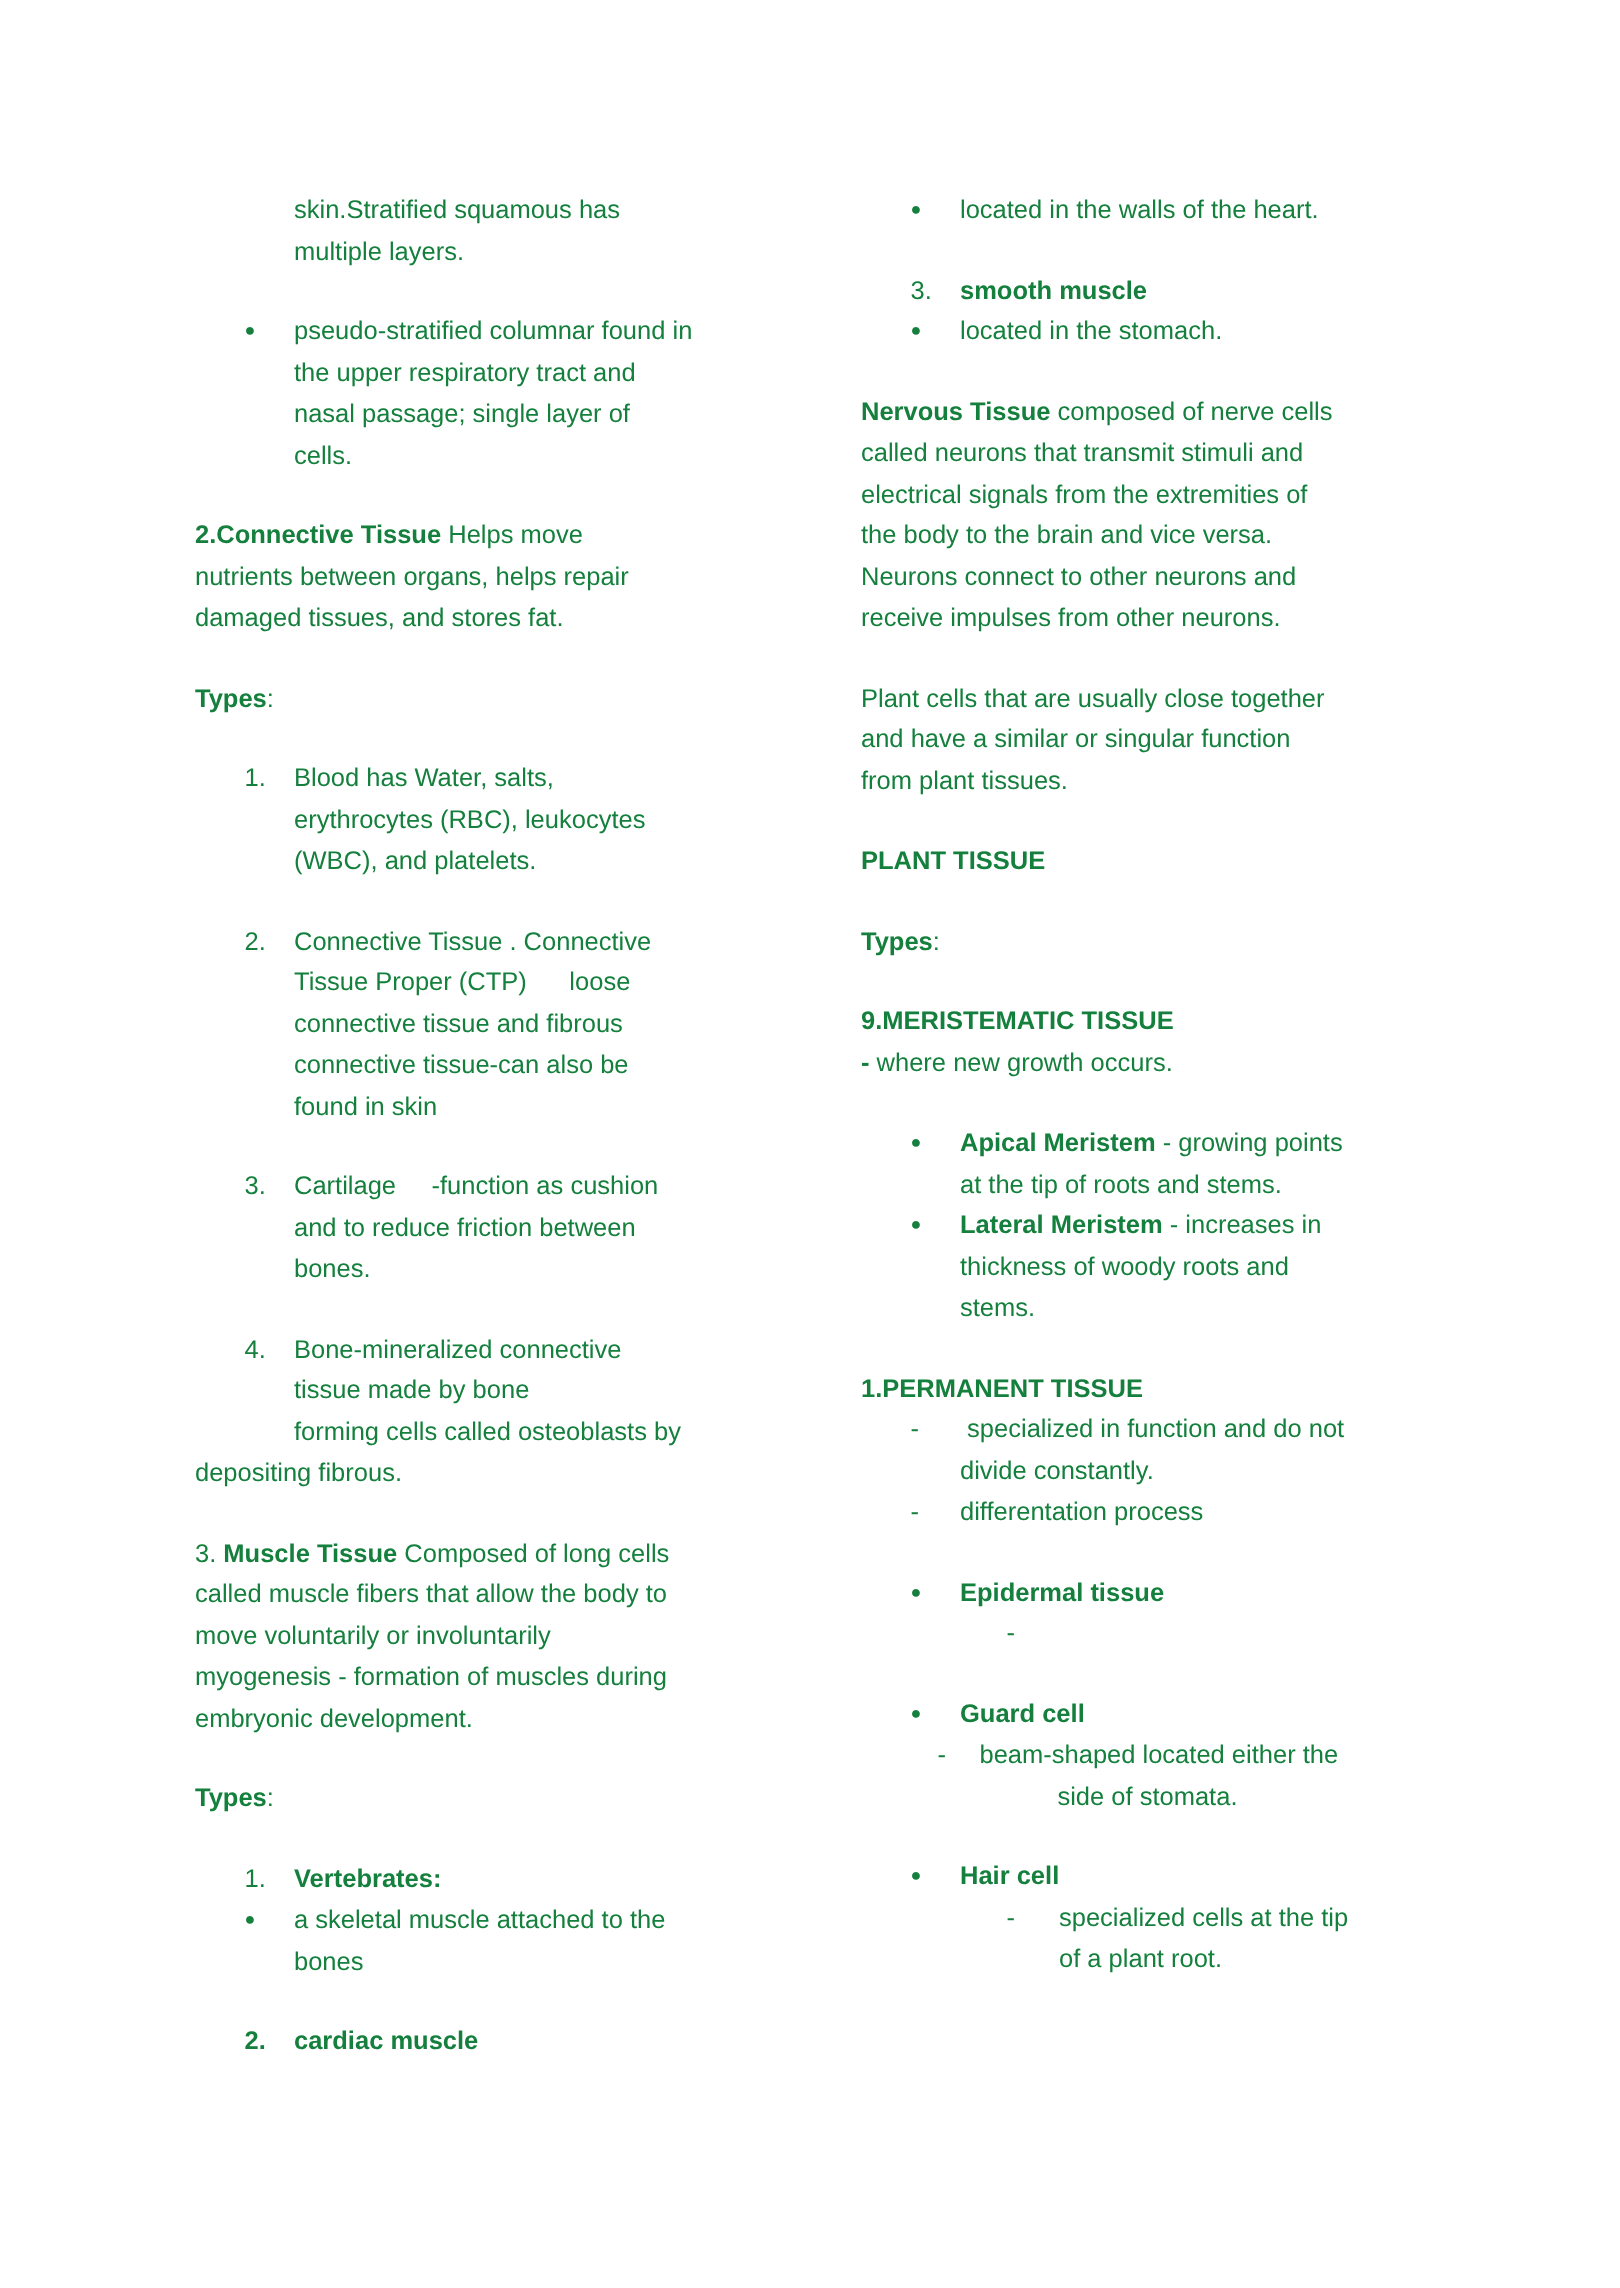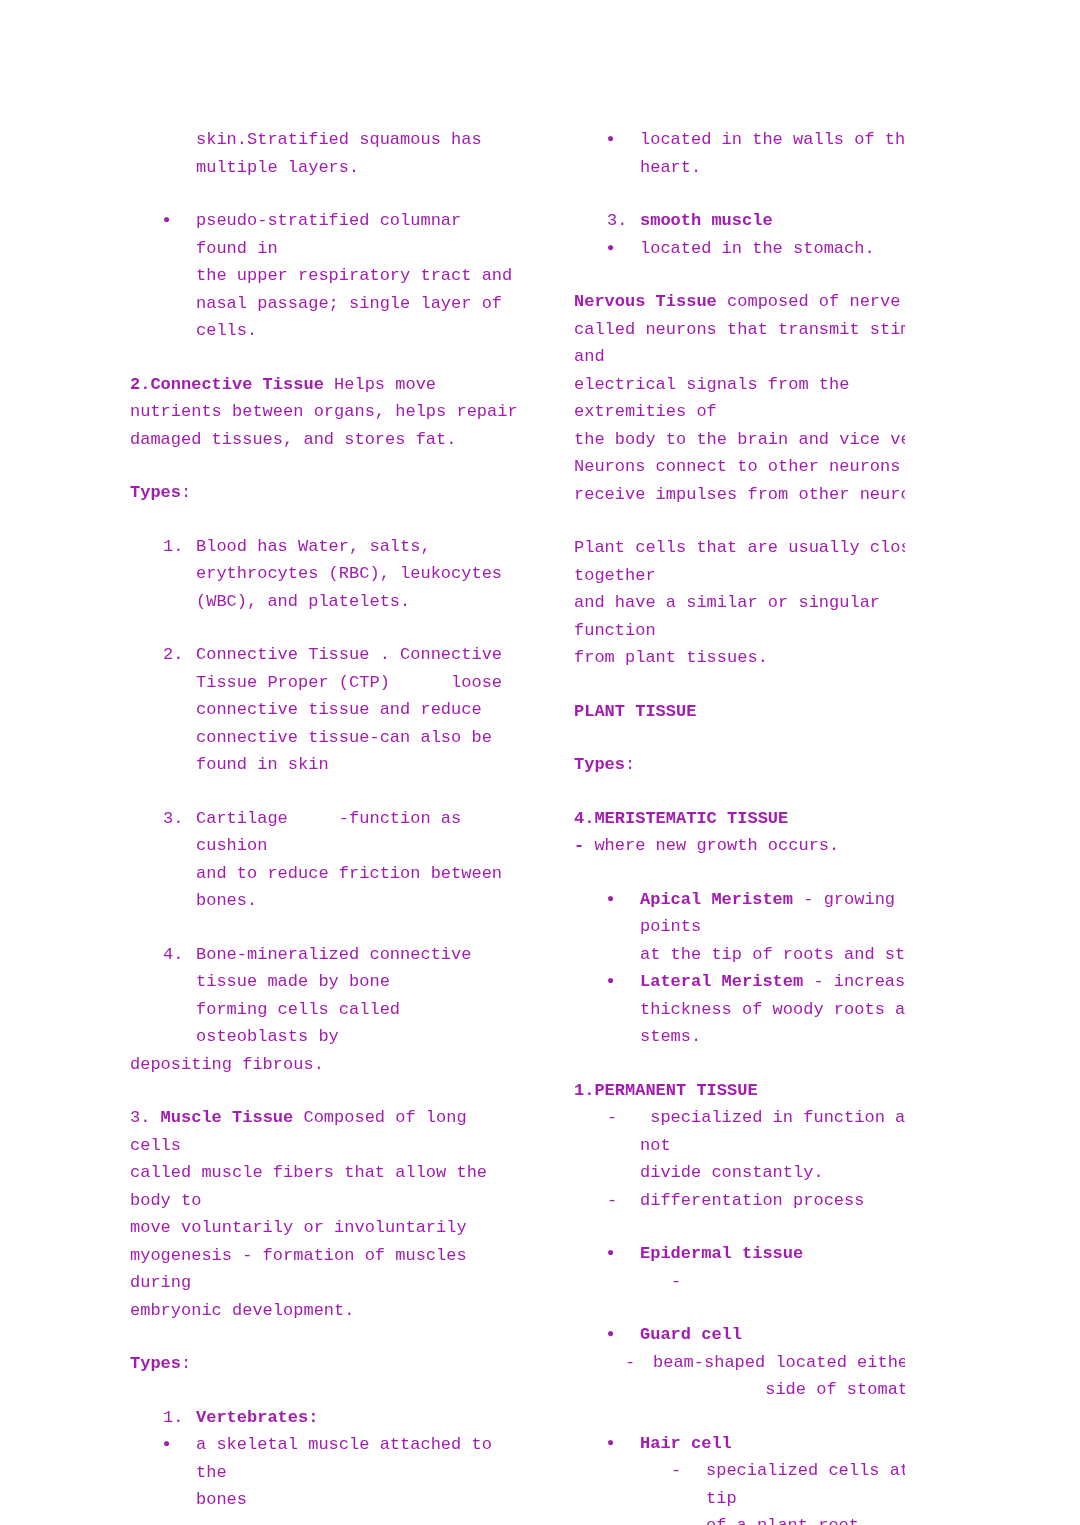--- a/index.html
+++ b/index.html
@@ -2,24 +2,24 @@
 <html><head>
 <meta charset="utf-8">
 <style>
   * { box-sizing: border-box; }
   html, body { margin: 0; padding: 0; background: #ffffff; }
   .page {
     position: relative;
     width: 905px;
     height: 1525px;
     background: #ffffff;
-    font-family: Liberation Mono, monospace;
+    font-family: Liberation Sans, sans-serif;
     font-size: 17px;
     line-height: 27.5px;
-    color: #a21caf;
+    color: #15803d;
     overflow: hidden;
   }
   .columns {
     position: absolute;
     top: 126px;
     left: 130px;
     display: flex;
     gap: 56px;
   }
   .col { width: 388px; }
@@ -69,21 +69,21 @@
           <span class="marker">1.</span>
           <span class="li-text">Blood has Water, salts,
 erythrocytes (RBC), leukocytes
 (WBC), and platelets.</span>
         </div>
 
       <div class="li num">
           <span class="marker">2.</span>
           <span class="li-text">Connective Tissue . Connective
 Tissue Proper (CTP)      loose
-connective tissue and reduce
+connective tissue and fibrous
 connective tissue-can also be
 found in skin</span>
         </div>
 
       <div class="li num">
           <span class="marker">3.</span>
           <span class="li-text">Cartilage     -function as cushion
 and to reduce friction between
 bones.</span>
         </div>
@@ -148,21 +148,21 @@
 receive impulses from other neurons.</span></div>
 
       <div class="block">Plant cells that are usually close together
 and have a similar or singular function
 from plant tissues.</div>
 
       <div class="block"><strong>PLANT TISSUE</strong></div>
 
       <div class="block"><strong>Types</strong><span>:</span></div>
 
-      <div class="block tight"><strong>4.MERISTEMATIC TISSUE</strong></div>
+      <div class="block tight"><strong>9.MERISTEMATIC TISSUE</strong></div>
 
       <div class="block"><strong>-</strong><span> where new growth occurs.</span></div>
 
       <div class="li bullet tight">
           <span class="marker">●</span>
           <span class="li-text"><strong>Apical Meristem</strong><span> - growing points
 at the tip of roots and stems.</span></span>
         </div>
 
       <div class="li bullet">

